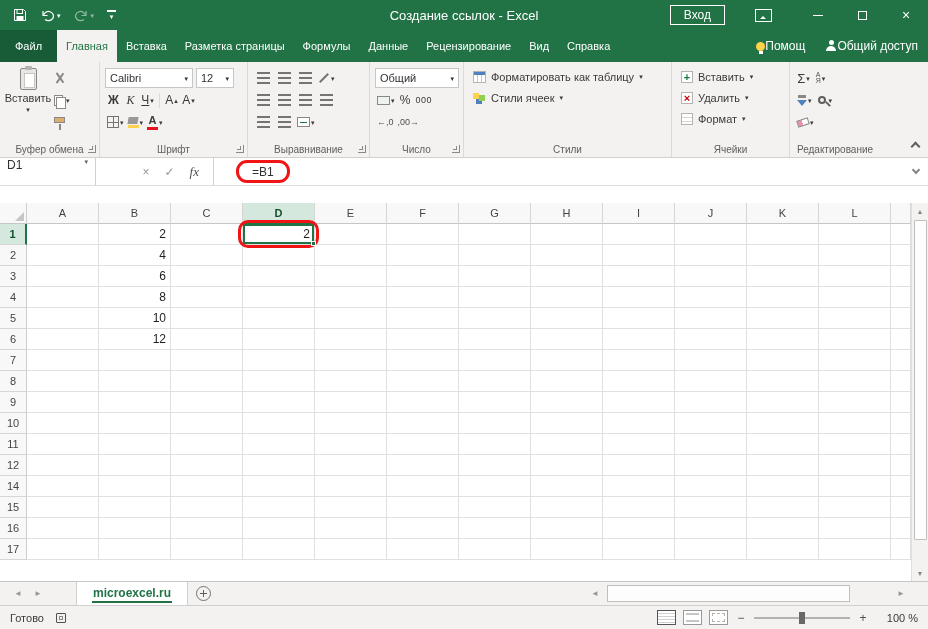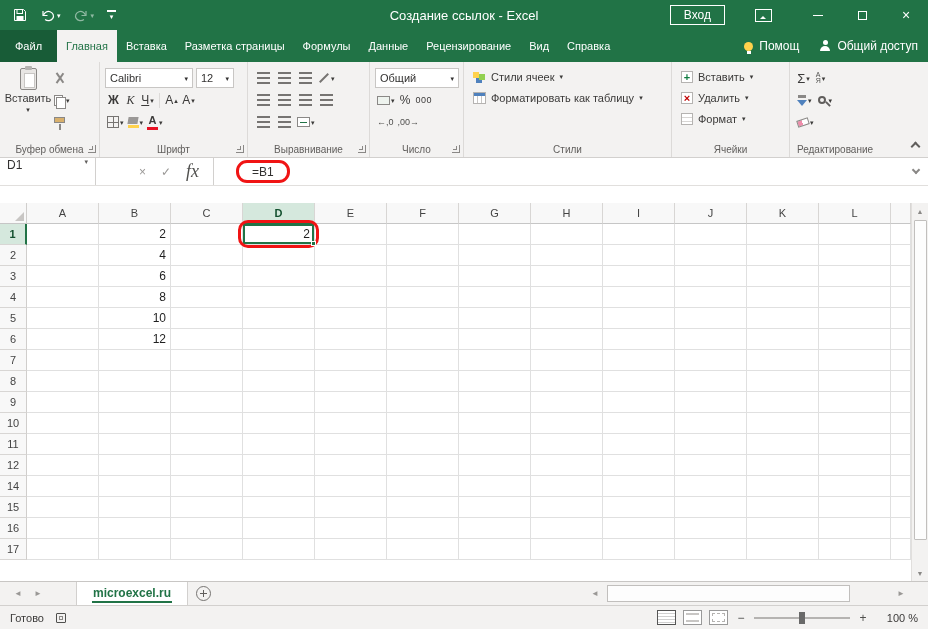--- a/index.html
+++ b/index.html
@@ -24,21 +24,21 @@
 .minbar{width:10px;height:1px;background:#fff;display:block}
 #maxbtn span{width:9px;height:9px;border:1px solid #fff;display:block}
 
 
 #tabrow{position:absolute;top:30px;left:0;width:100%;height:32px;background:#217346;display:flex;align-items:stretch;color:#fff}
 #tabs{display:flex;align-items:stretch}
 .rtab{display:flex;align-items:center;padding:0 9px;font-size:11px;white-space:nowrap}
 .rtab.file{background:#185c37;padding:0 15px}
 .rtab.active{background:#f3f2f1;color:#217346}
 .tabspace{flex:1}
-.tabextra{display:flex;align-items:center;gap:6px;padding:0 10px;font-size:12px;white-space:nowrap}
+.tabextra{display:flex;align-items:center;padding:0 10px;font-size:12px;white-space:nowrap}
 .bulb{width:9px;height:9px;border-radius:50%;background:#ffd24c;position:relative;flex:none}
 .bulb::after{content:"";position:absolute;left:2.5px;top:9px;width:4px;height:3px;background:#fff}
 .person{width:12px;height:12px;position:relative;flex:none}
 .person::before{content:"";position:absolute;left:3.5px;top:0;width:5px;height:5px;border-radius:50%;background:#fff}
 .person::after{content:"";position:absolute;left:1px;top:6px;width:10px;height:5px;border-radius:5px 5px 0 0;background:#fff}
 
 
 #ribbon{position:absolute;top:62px;left:0;width:100%;height:96px;background:#f3f2f1;border-bottom:1px solid #d2d0ce;display:flex;color:#3b3a39}
 .group{position:relative;border-right:1px solid #dcdad8;padding:4px 4px 16px 5px;flex:none}
 .glabel{position:absolute;bottom:2px;left:0;right:0;text-align:center;font-size:10px;color:#605e5c;white-space:nowrap}
@@ -101,21 +101,21 @@
 .ic-find::after{content:"";position:absolute;left:5px;top:5px;width:6px;height:2px;background:#605e5c;transform:rotate(45deg)}
 .ic-clear{width:12px;height:7px;border:1px solid #8a8886;background:linear-gradient(100deg,#ef8dab 0 45%,#fff 45%);transform:rotate(-18deg);display:block}
 .ribcol{position:absolute;right:9px;bottom:7px;width:7px;height:7px;border-left:2px solid #605e5c;border-top:2px solid #605e5c;transform:rotate(45deg)}
 
 
 #fbar{position:absolute;top:158px;left:0;width:100%;height:28px;background:#fff;border-bottom:1px solid #e1dfdd;display:flex;align-items:stretch;font-size:12px;color:#323130}
 #namebox{width:96px;border-right:1px solid #d2d0ce;display:flex;align-items:flex-start;justify-content:space-between;padding:0 7px}
 #namebox .car{color:#605e5c}
 #fxicons{width:118px;display:flex;align-items:center;justify-content:flex-end;gap:15px;padding-right:14px;border-right:1px solid #d2d0ce}
 .fxi{color:#9a9896;font-size:12px}
-.fxfx{font-style:italic;font-family:"Liberation Serif",serif;color:#50504e;font-size:18px}
+.fxfx{font-style:italic;font-family:"Liberation Serif",serif;color:#50504e;font-size:13px}
 #formulafield{flex:1;display:flex;align-items:center;padding-left:22px}
 .redwrap{border:3px solid #f01414;border-radius:11px;padding:0 13px;height:23px;display:flex;align-items:center}
 #fbexpand{width:24px;display:flex;align-items:center;justify-content:center}
 .chev-dn{width:6px;height:6px;border-left:2px solid #8a8886;border-bottom:2px solid #8a8886;transform:rotate(-45deg);margin-top:-3px}
 
 
 #gridwrap{position:absolute;top:186px;left:0;width:911px;height:395px;background:#fff}
 #chrow{position:absolute;top:17px;left:0;right:0;height:21px;display:flex;background:#f8f8f8}
 .corner{width:27px;flex:none;background:#f8f8f8;border-right:1px solid #d0cecc;border-bottom:1px solid #c6c6c6;position:relative}
 .corner::after{content:"";position:absolute;right:2px;bottom:2px;border-left:9px solid transparent;border-bottom:9px solid #c8c6c4}
@@ -378,27 +378,27 @@
       <span class="fbtn dec">←,0</span>
       <span class="fbtn dec">,00→</span>
     </div>
     <span class="glabel">Число</span>
     <span class="dlg"></span>
   </div>
 
   <div class="group" style="width:208px">
     <div class="stcol">
       <span class="stbtn">
+          <span class="ic-ft"></span>
+          <span>Форматировать как таблицу</span>
+          <span class="car">▾</span>
+        </span>
+      <span class="stbtn">
           <span class="ic-cs"></span>
           <span>Стили ячеек</span>
-          <span class="car">▾</span>
-        </span>
-      <span class="stbtn">
-          <span class="ic-ft"></span>
-          <span>Форматировать как таблицу</span>
           <span class="car">▾</span>
         </span>
     </div>
     <span class="glabel">Стили</span>
   </div>
 
   <div class="group" style="width:118px">
     <div class="stcol">
       <span class="stbtn">
           <span class="ic-cell ins"></span>

